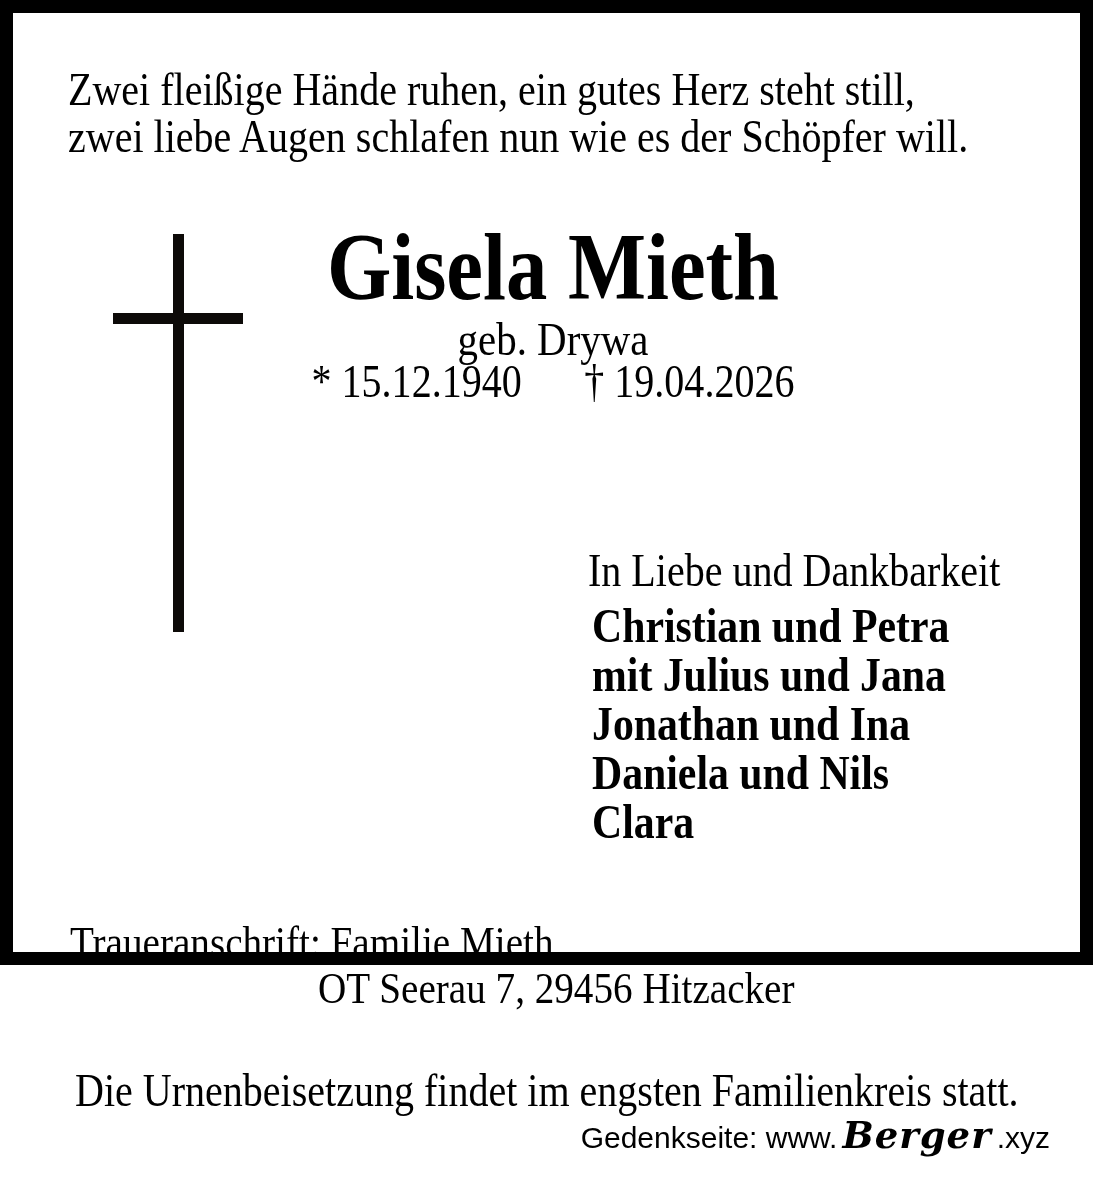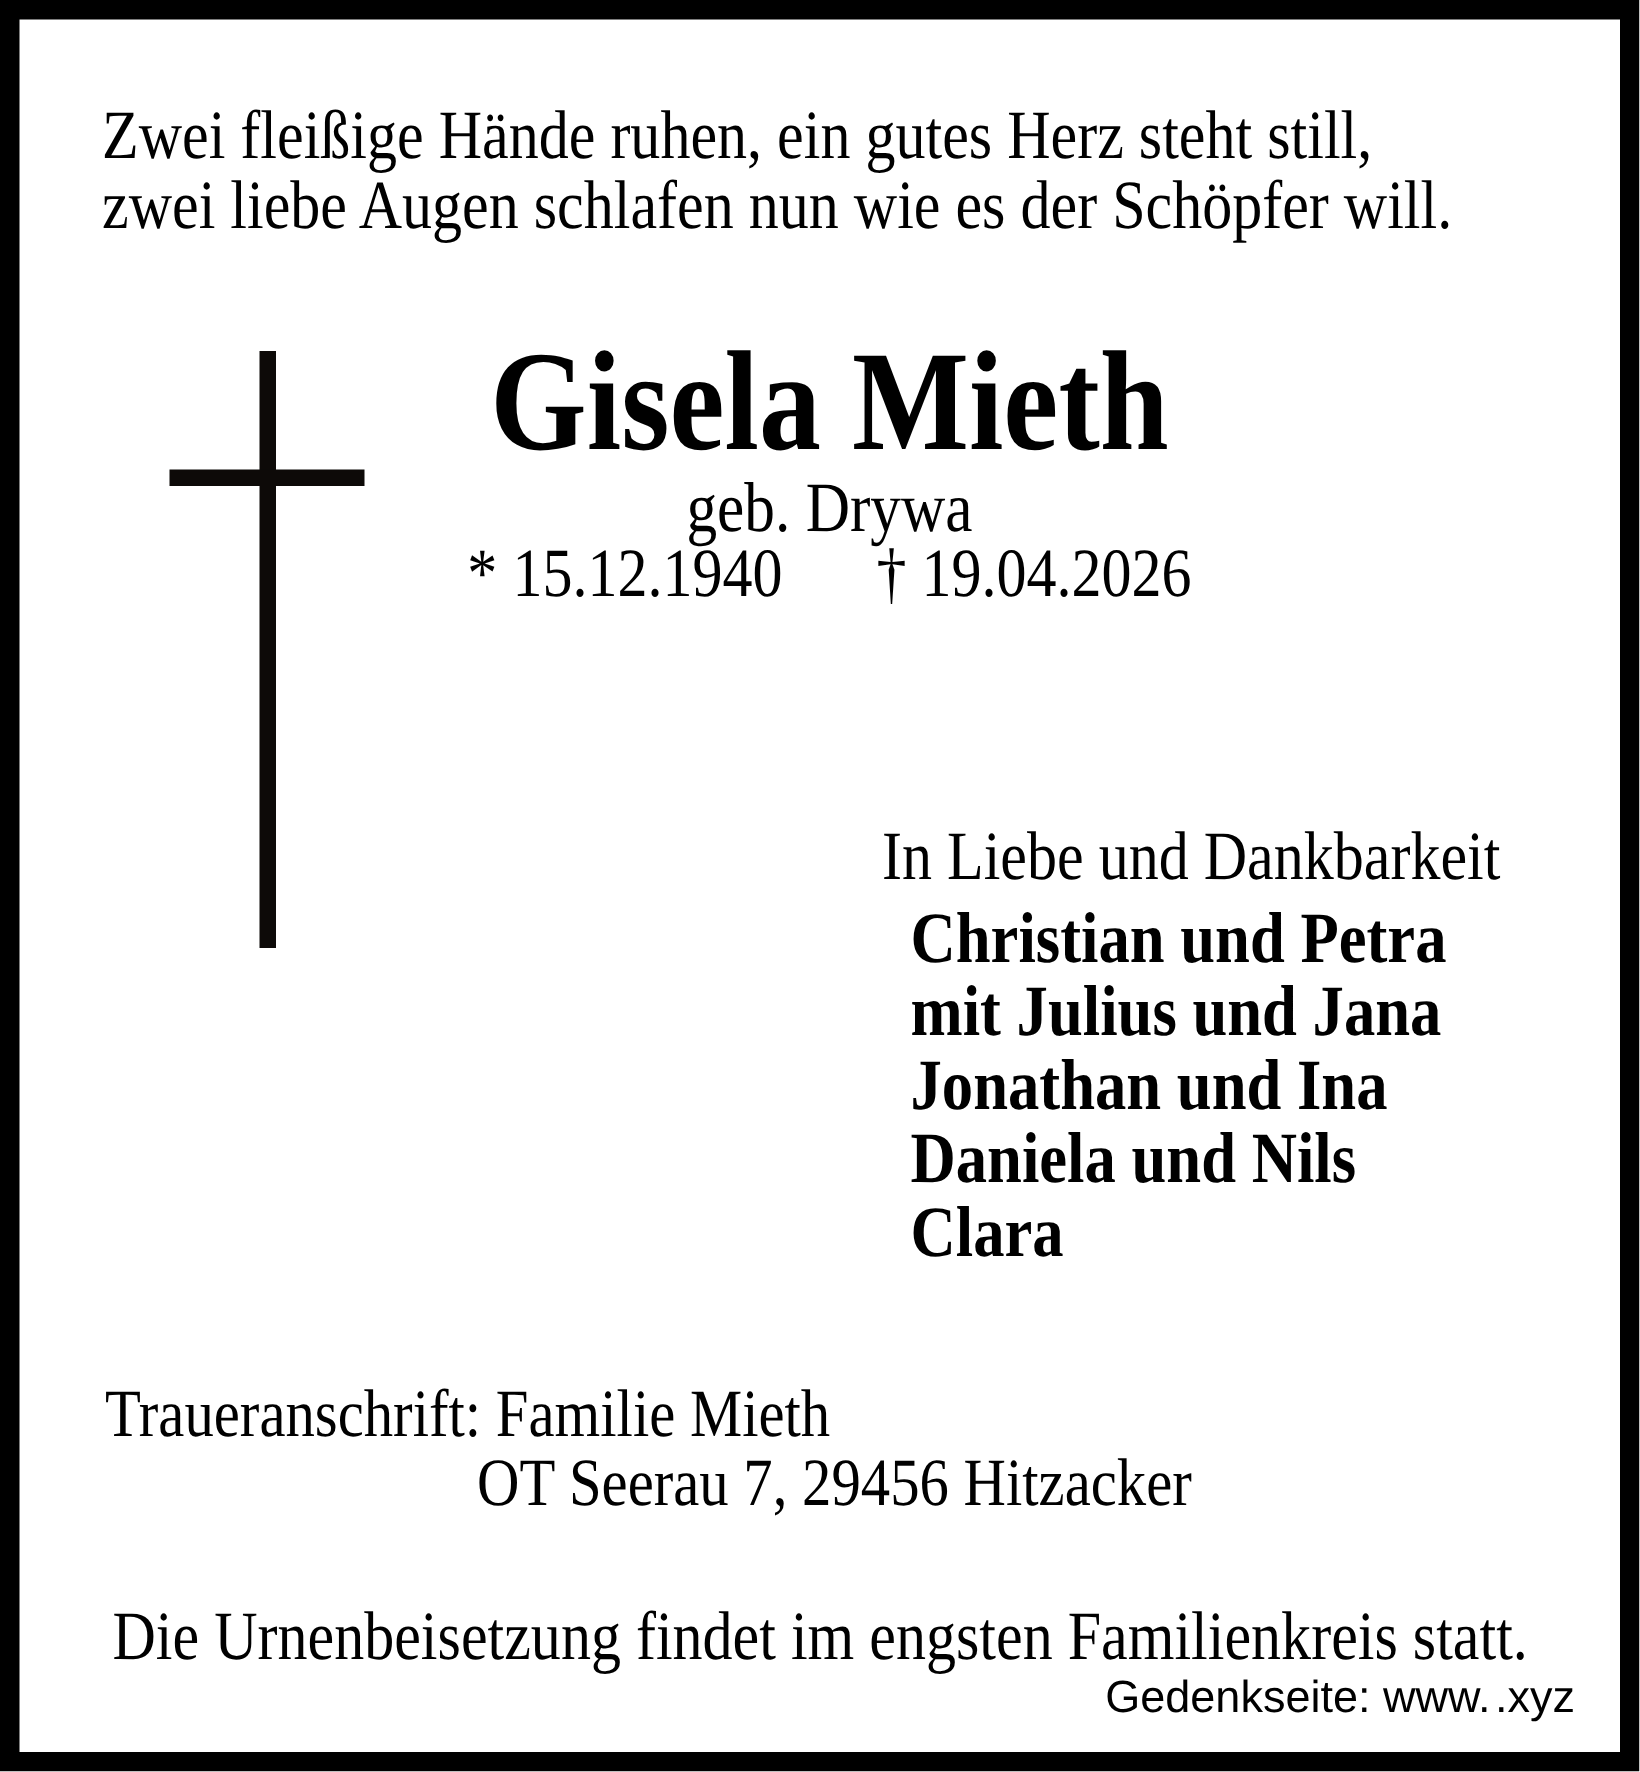--- a/index.html
+++ b/index.html
@@ -7,21 +7,21 @@
     padding: 0;
     background: #ffffff;
     width: 1093px;
     height: 1181px;
     overflow: hidden;
   }
   .page {
     position: relative;
     box-sizing: border-box;
     width: 1093px;
-    height: 1181px;
+    height: 965px;
     border: 13px solid #000000;
     background: #ffffff;
     color: #000000;
     font-family: "Liberation Serif", "DejaVu Serif", serif;
   }
   .abs { position: absolute; }
 
   
   .cond {
     transform: scaleX(0.87);
@@ -70,21 +70,21 @@
     justify-content: center;
     gap: 72px;
     font-size: 46px; line-height: 46px;
   }
 
   .condolence-intro {
     left: 575px; top: 535px;
     font-size: 46px; line-height: 46px;
   }
   .mourners {
-    left: 594px; top: 588px;
+    left: 579px; top: 588px;
     font-size: 48px; line-height: 49px;
     font-weight: bold;
   }
 
   .addr1 { left: 57px;  top: 906px; font-size: 45px; line-height: 46px; }
   .addr2 { left: 305px; top: 952px; font-size: 45px; line-height: 46px; }
 
   .funeral { left: 62px; top: 1054px; font-size: 46px; line-height: 47px; }
 
   .memorial {
@@ -138,16 +138,17 @@
     <div class="cond">Clara</div>
   </div>
 
   <div class="abs addr1 cond">Traueranschrift: Familie Mieth</div>
   <div class="abs addr2 cond">OT Seerau 7, 29456 Hitzacker</div>
 
   <div class="abs funeral cond">Die Urnenbeisetzung findet im engsten Familienkreis statt.</div>
 
   <div class="abs memorial">
     <span>Gedenkseite: www.</span>
+    <span class="brand">Berger</span>
     <span>.xyz</span>
   </div>
 
 </div>
 
 </body></html>

